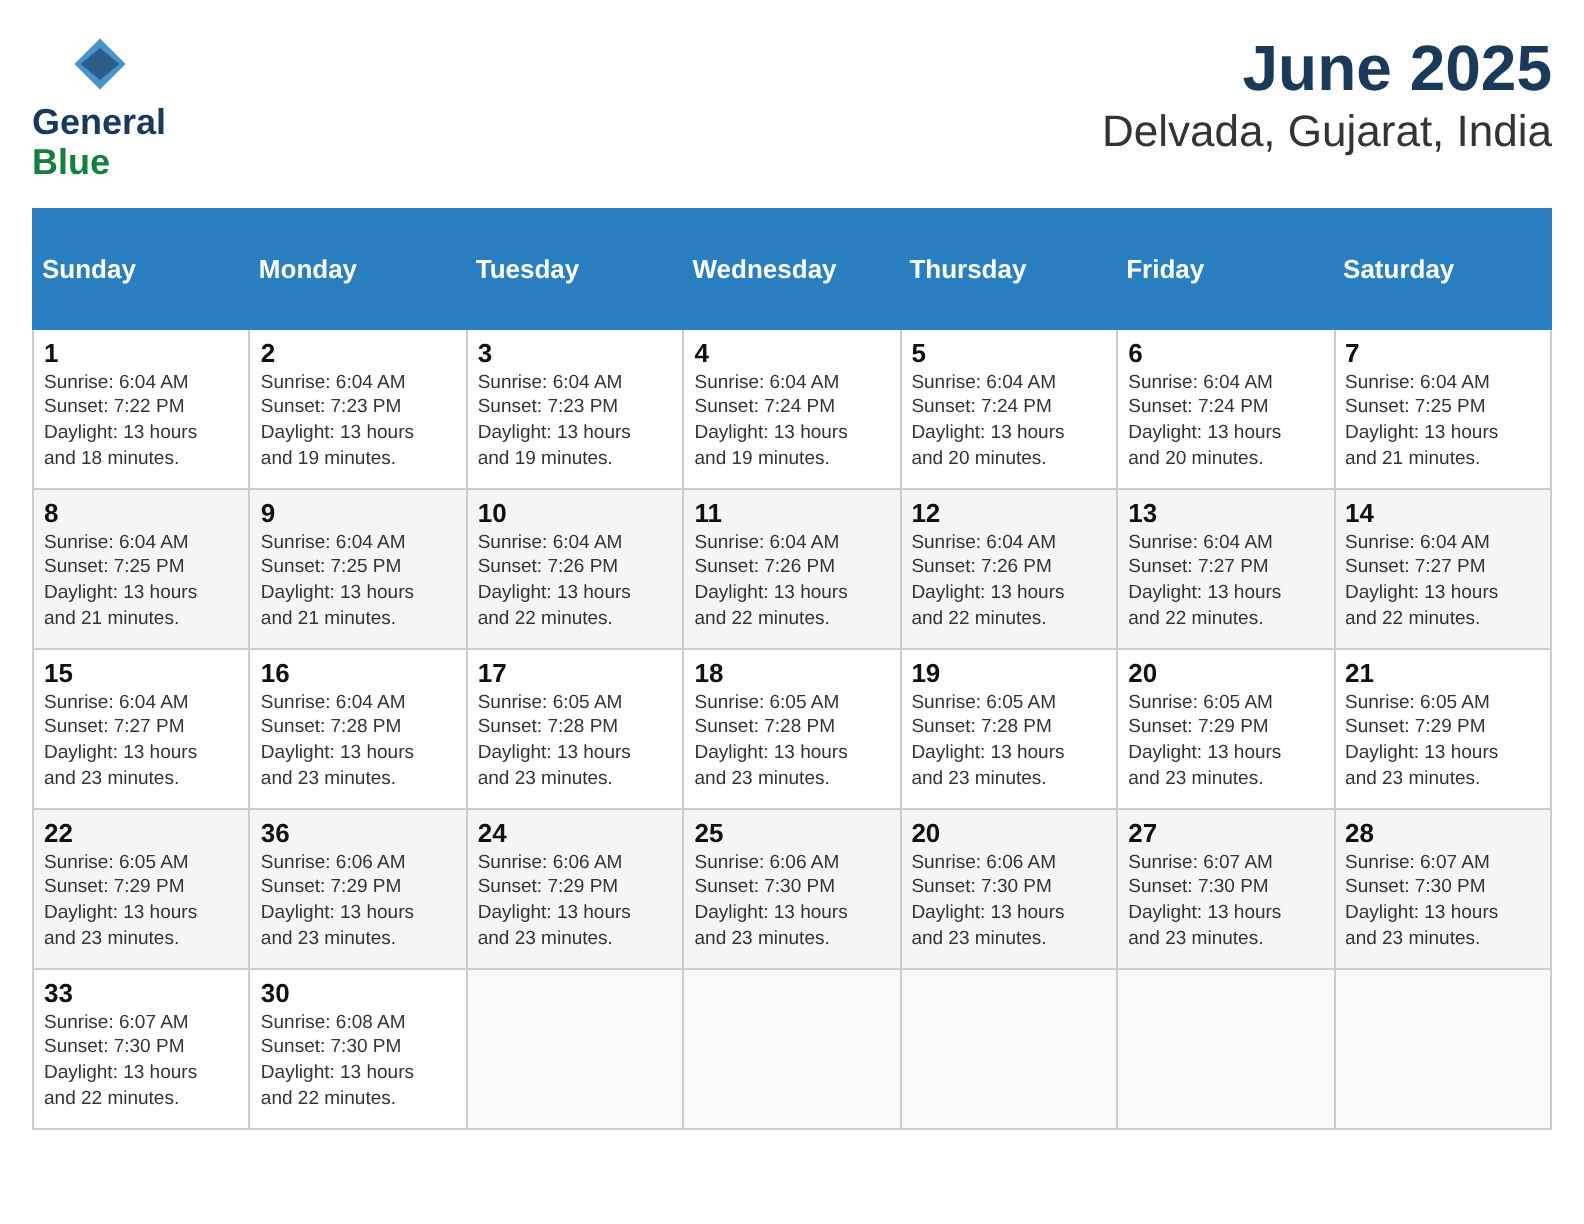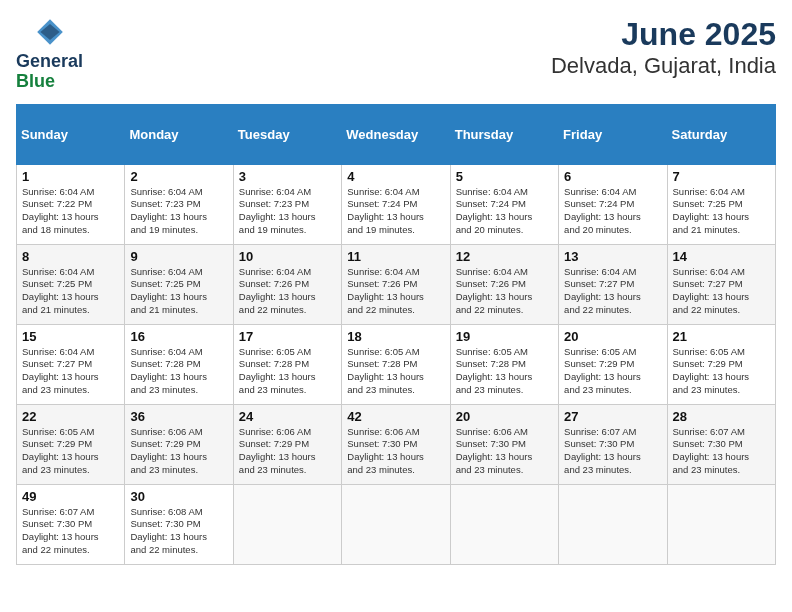--- a/index.html
+++ b/index.html
@@ -146,27 +146,27 @@
         <td><span class="day-num">17</span><span class="cell-text">Sunrise: 6:05 AM<br>Sunset: 7:28 PM<br>Daylight: 13 hours<br>and 23 minutes.</span></td>
         <td><span class="day-num">18</span><span class="cell-text">Sunrise: 6:05 AM<br>Sunset: 7:28 PM<br>Daylight: 13 hours<br>and 23 minutes.</span></td>
         <td><span class="day-num">19</span><span class="cell-text">Sunrise: 6:05 AM<br>Sunset: 7:28 PM<br>Daylight: 13 hours<br>and 23 minutes.</span></td>
         <td><span class="day-num">20</span><span class="cell-text">Sunrise: 6:05 AM<br>Sunset: 7:29 PM<br>Daylight: 13 hours<br>and 23 minutes.</span></td>
         <td><span class="day-num">21</span><span class="cell-text">Sunrise: 6:05 AM<br>Sunset: 7:29 PM<br>Daylight: 13 hours<br>and 23 minutes.</span></td>
       </tr>
       <tr>
         <td><span class="day-num">22</span><span class="cell-text">Sunrise: 6:05 AM<br>Sunset: 7:29 PM<br>Daylight: 13 hours<br>and 23 minutes.</span></td>
         <td><span class="day-num">36</span><span class="cell-text">Sunrise: 6:06 AM<br>Sunset: 7:29 PM<br>Daylight: 13 hours<br>and 23 minutes.</span></td>
         <td><span class="day-num">24</span><span class="cell-text">Sunrise: 6:06 AM<br>Sunset: 7:29 PM<br>Daylight: 13 hours<br>and 23 minutes.</span></td>
-        <td><span class="day-num">42</span><span class="cell-text">Sunrise: 6:06 AM<br>Sunset: 7:30 PM<br>Daylight: 13 hours<br>and 23 minutes.</span></td>
+        <td><span class="day-num">25</span><span class="cell-text">Sunrise: 6:06 AM<br>Sunset: 7:30 PM<br>Daylight: 13 hours<br>and 23 minutes.</span></td>
         <td><span class="day-num">20</span><span class="cell-text">Sunrise: 6:06 AM<br>Sunset: 7:30 PM<br>Daylight: 13 hours<br>and 23 minutes.</span></td>
         <td><span class="day-num">27</span><span class="cell-text">Sunrise: 6:07 AM<br>Sunset: 7:30 PM<br>Daylight: 13 hours<br>and 23 minutes.</span></td>
         <td><span class="day-num">28</span><span class="cell-text">Sunrise: 6:07 AM<br>Sunset: 7:30 PM<br>Daylight: 13 hours<br>and 23 minutes.</span></td>
       </tr>
       <tr>
-        <td><span class="day-num">49</span><span class="cell-text">Sunrise: 6:07 AM<br>Sunset: 7:30 PM<br>Daylight: 13 hours<br>and 22 minutes.</span></td>
+        <td><span class="day-num">33</span><span class="cell-text">Sunrise: 6:07 AM<br>Sunset: 7:30 PM<br>Daylight: 13 hours<br>and 22 minutes.</span></td>
         <td><span class="day-num">30</span><span class="cell-text">Sunrise: 6:08 AM<br>Sunset: 7:30 PM<br>Daylight: 13 hours<br>and 22 minutes.</span></td>
         <td class="empty"></td>
         <td class="empty"></td>
         <td class="empty"></td>
         <td class="empty"></td>
         <td class="empty"></td>
       </tr>
     </tbody>
 </table>
 

